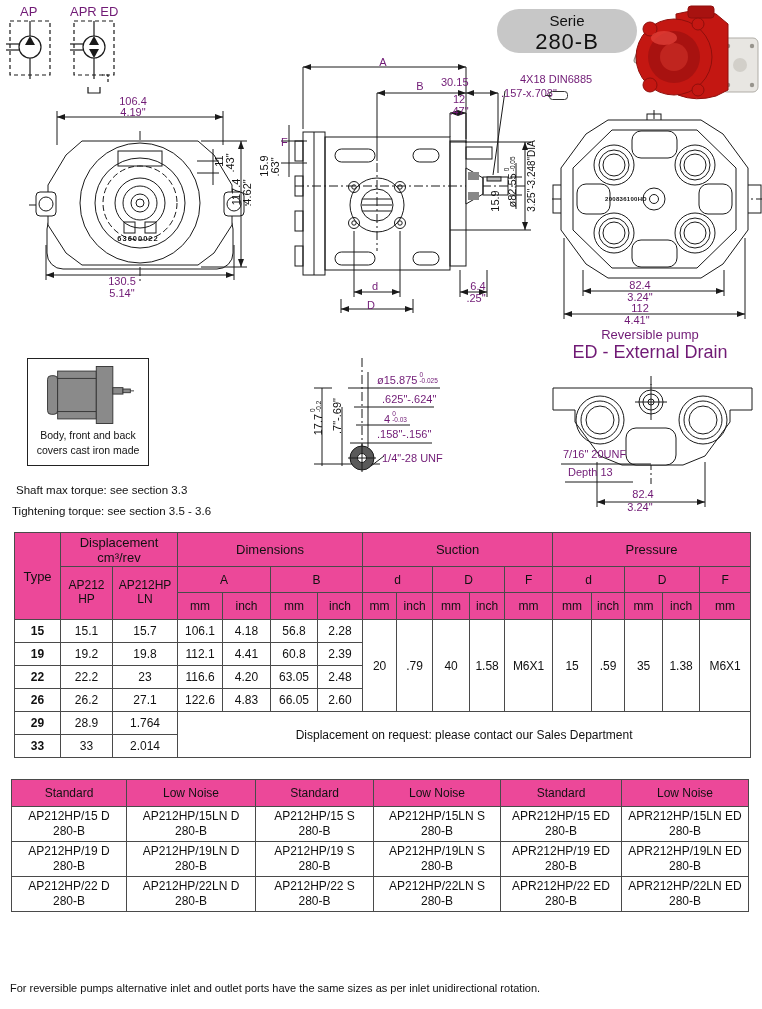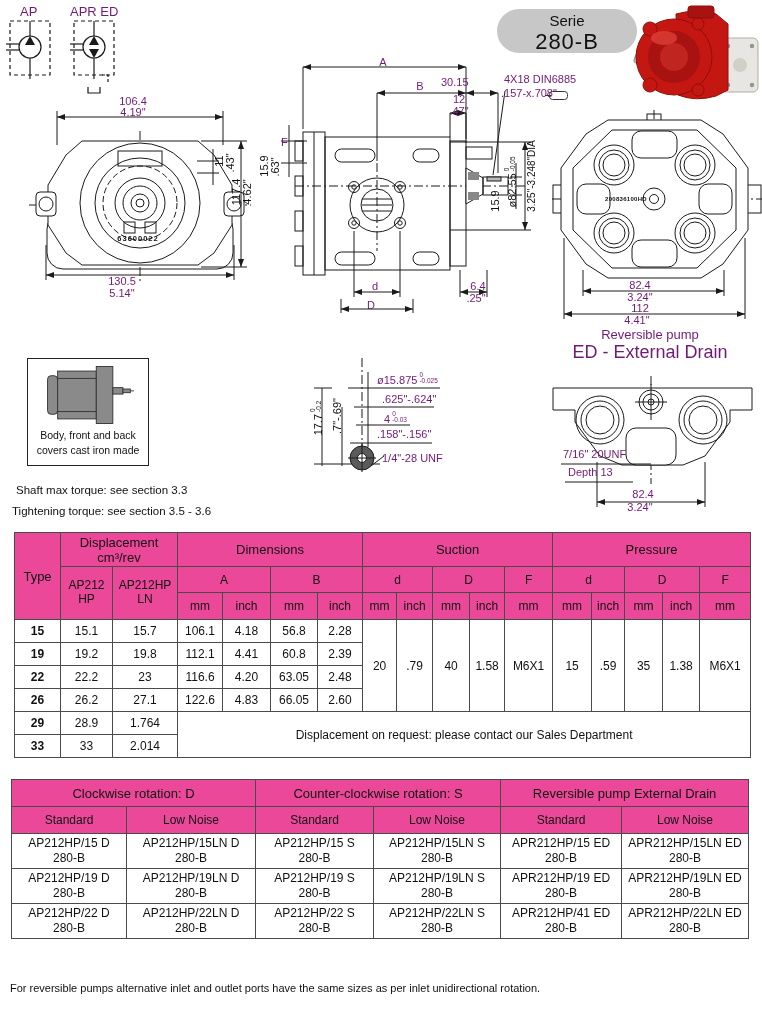--- a/index.html
+++ b/index.html
@@ -215,21 +215,21 @@
       <line x1="86" y1="244" x2="86" y2="258"></line>
         <line x1="158" y1="244" x2="158" y2="258"></line>
       <line x1="86" y1="254" x2="158" y2="254" marker-start="url(#arS)" marker-end="url(#arS)"></line>
     </g>
   </svg>
   <span class="dim dimc" style="left:373px;top:57px;width:20px;">A</span>
   <span class="dim dimc" style="left:410px;top:81px;width:20px;">B</span>
   <span class="dim" style="left:441px;top:77px;">30.15</span>
   <span class="dim dimc" style="left:449px;top:94px;width:20px;">12</span>
   <span class="dim dimc" style="left:444px;top:106px;width:30px;">.47"</span>
-  <span class="dim" style="left:504px;top:74px;">4X18 DIN6885</span>
+  <span class="dim" style="left:520px;top:74px;">4X18 DIN6885</span>
   <span class="dim" style="left:501px;top:88px;">.157-x.708"</span>
   <span class="keyglyph" style="left:549px;top:91px;"></span>
   <span class="dim" style="left:281px;top:137px;">F</span>
   <span class="rotc" style="left:264px;top:166px;">15.9</span>
   <span class="rotc" style="left:275px;top:167px;">.63"</span>
   <span class="rotc" style="left:495px;top:201px;">15.9</span>
   <span class="rotc" style="left:511px;top:182px;"><span>ø82.55</span><span class="tol"><span>0</span><span>-0.05</span></span></span>
   <span class="rotc small10" style="left:532px;top:176px;">3.25"-3.248"DIA</span>
   <span class="dim dimc" style="left:365px;top:281px;width:20px;">d</span>
   <span class="dim dimc" style="left:466px;top:281px;width:24px;">6.4</span>
@@ -489,25 +489,20 @@
     <colgroup>
       <col style="width:115px">
         <col style="width:129px">
         <col style="width:118px">
       <col style="width:127px">
         <col style="width:121px">
         <col style="width:127px">
     </colgroup>
     <thead>
       <tr class="hrow">
-        <th colspan="2" class="grp">Clockwise rotation: D</th>
-        <th colspan="2" class="grp">Counter-clockwise rotation: S</th>
-        <th colspan="2" class="grp">Reversible pump External Drain</th>
-      </tr>
-      <tr class="hrow">
         <th>Standard</th>
         <th>Low Noise</th>
         <th>Standard</th>
         <th>Low Noise</th>
         <th>Standard</th>
         <th>Low Noise</th>
       </tr>
     </thead>
     <tbody id="model-body">
         <tr>
@@ -540,21 +535,21 @@
         </tr>
         <tr>
           <td class="model-cell">AP212HP/22 D
 280-B</td>
           <td class="model-cell">AP212HP/22LN D
 280-B</td>
           <td class="model-cell">AP212HP/22 S
 280-B</td>
           <td class="model-cell">AP212HP/22LN S
 280-B</td>
-          <td class="model-cell">APR212HP/41 ED
+          <td class="model-cell">APR212HP/22 ED
 280-B</td>
           <td class="model-cell">APR212HP/22LN ED
 280-B</td>
         </tr>
       </tbody>
   </table>
 
   <span class="note-line" style="left:10px;top:982px;font-size:11px;">For reversible pumps alternative inlet and outlet ports have the same sizes as per inlet unidirectional rotation.</span>
 
 </div>

